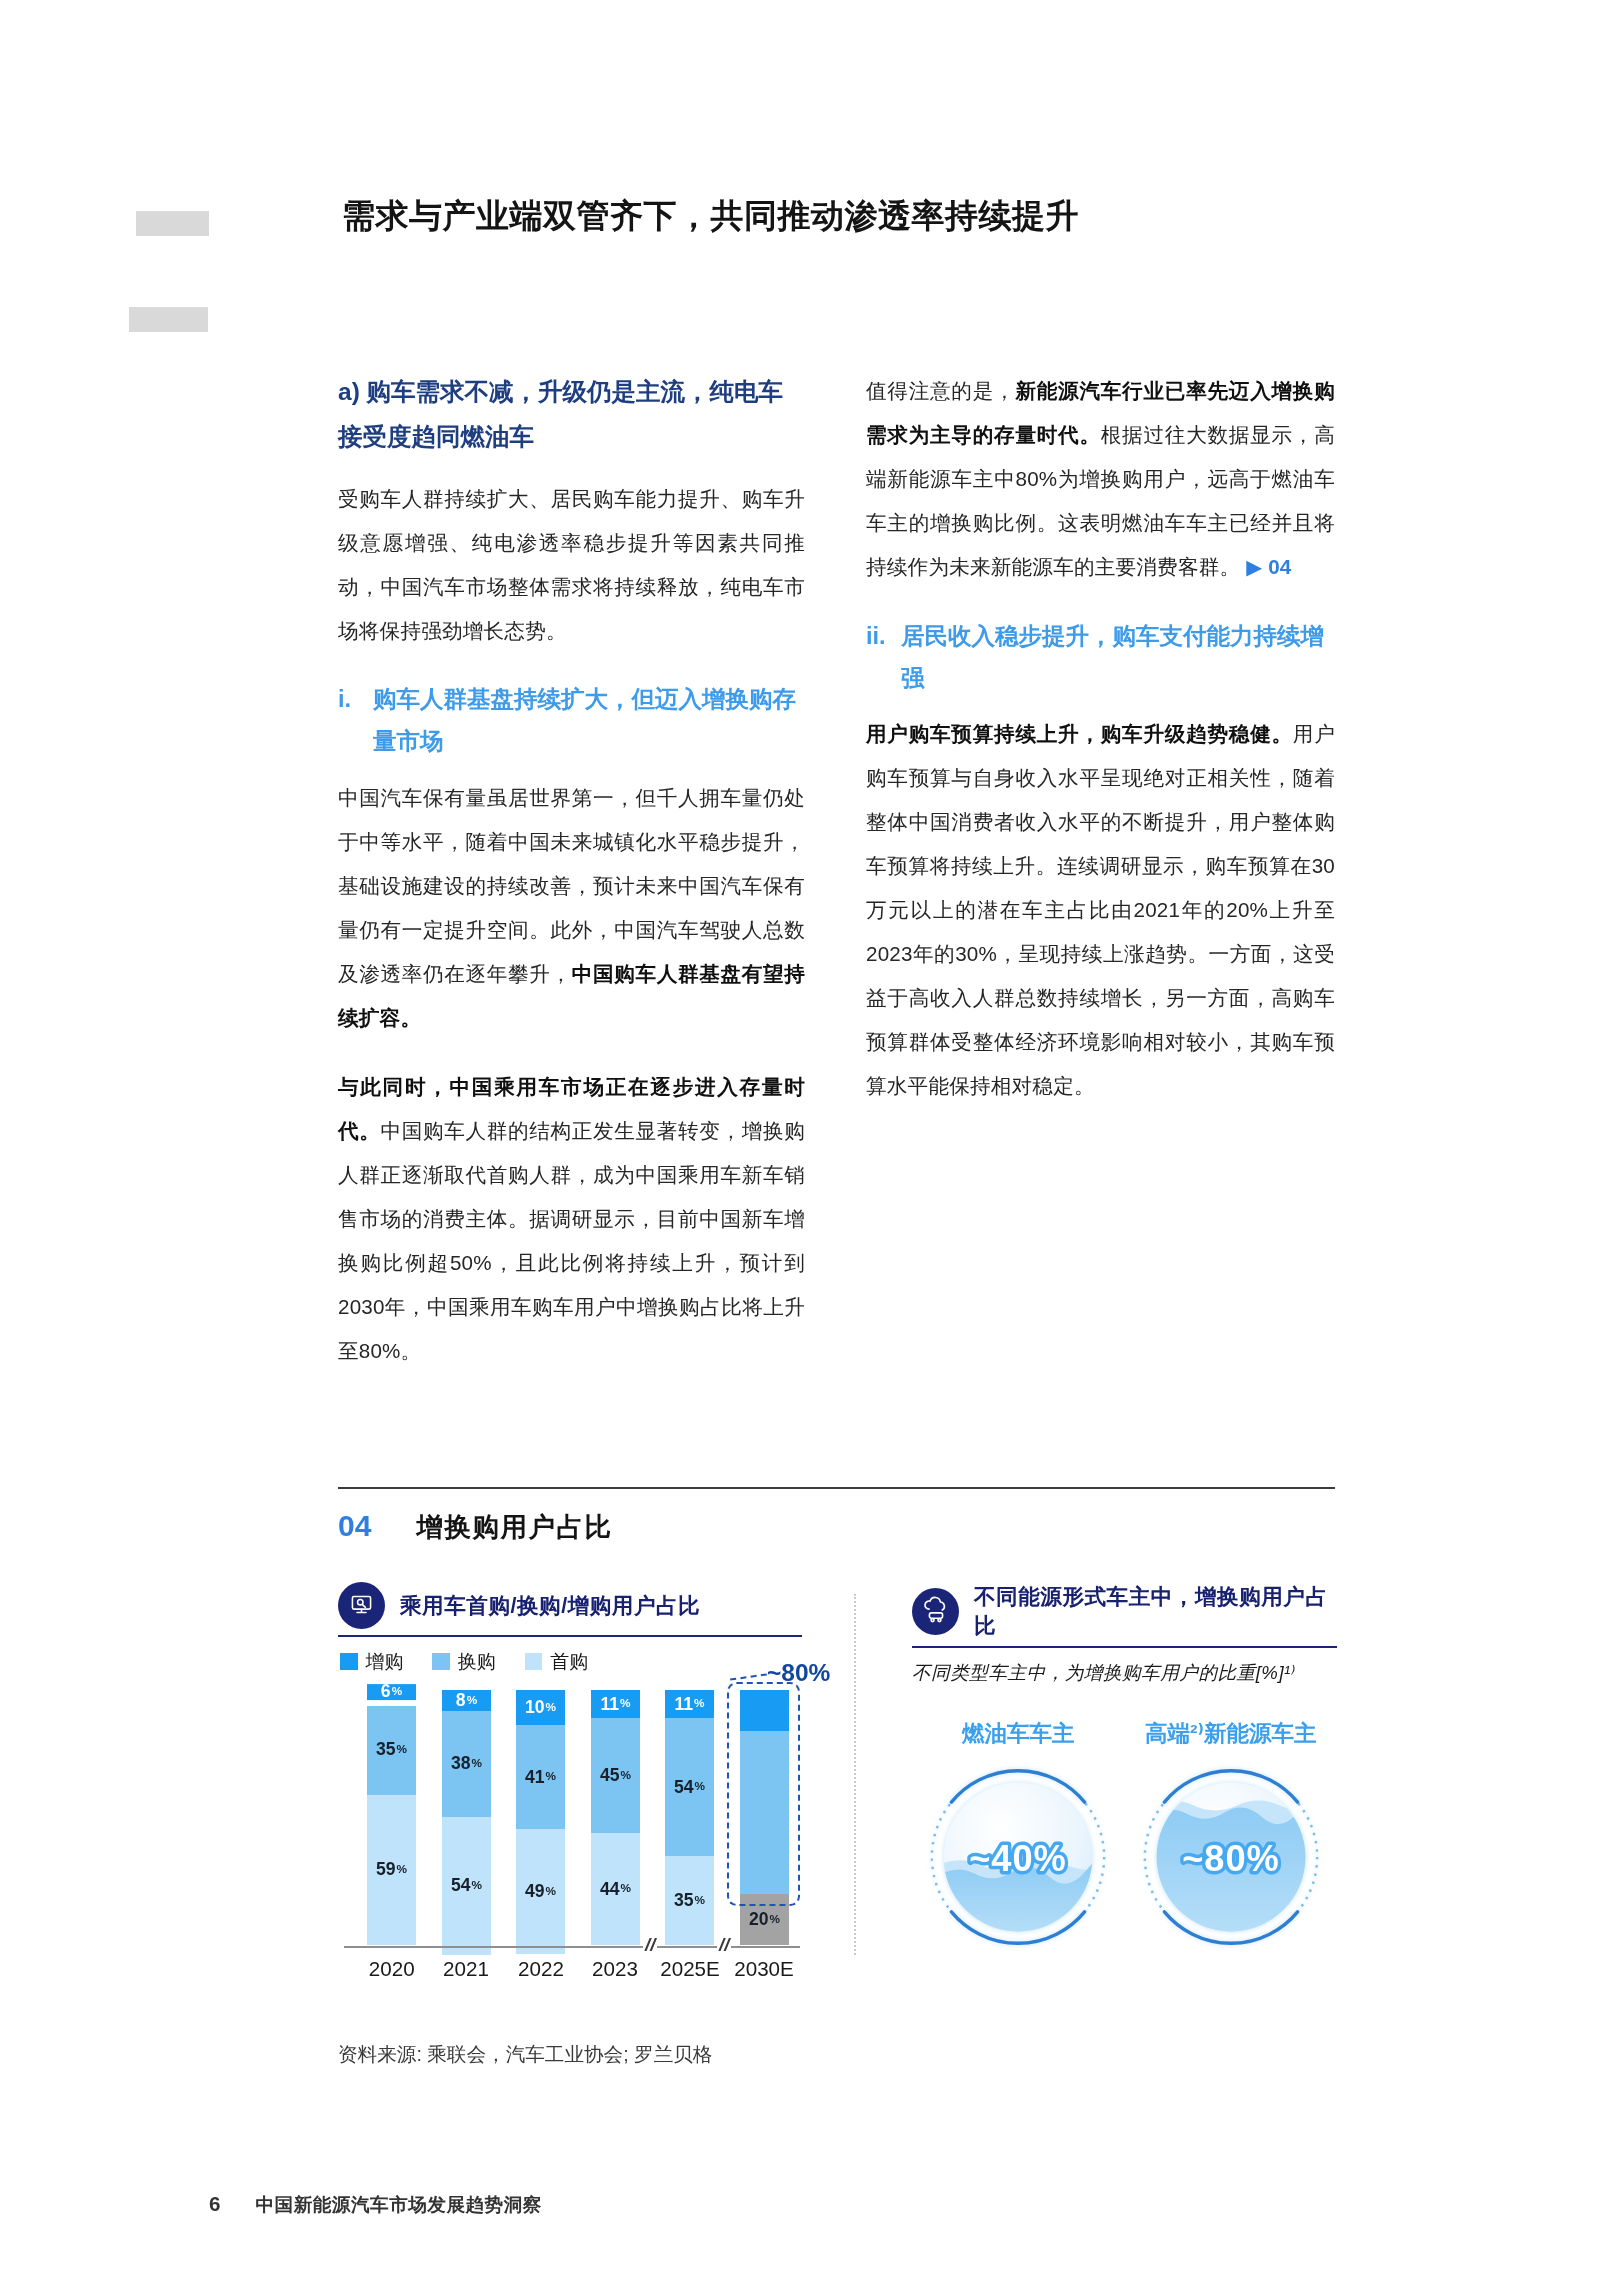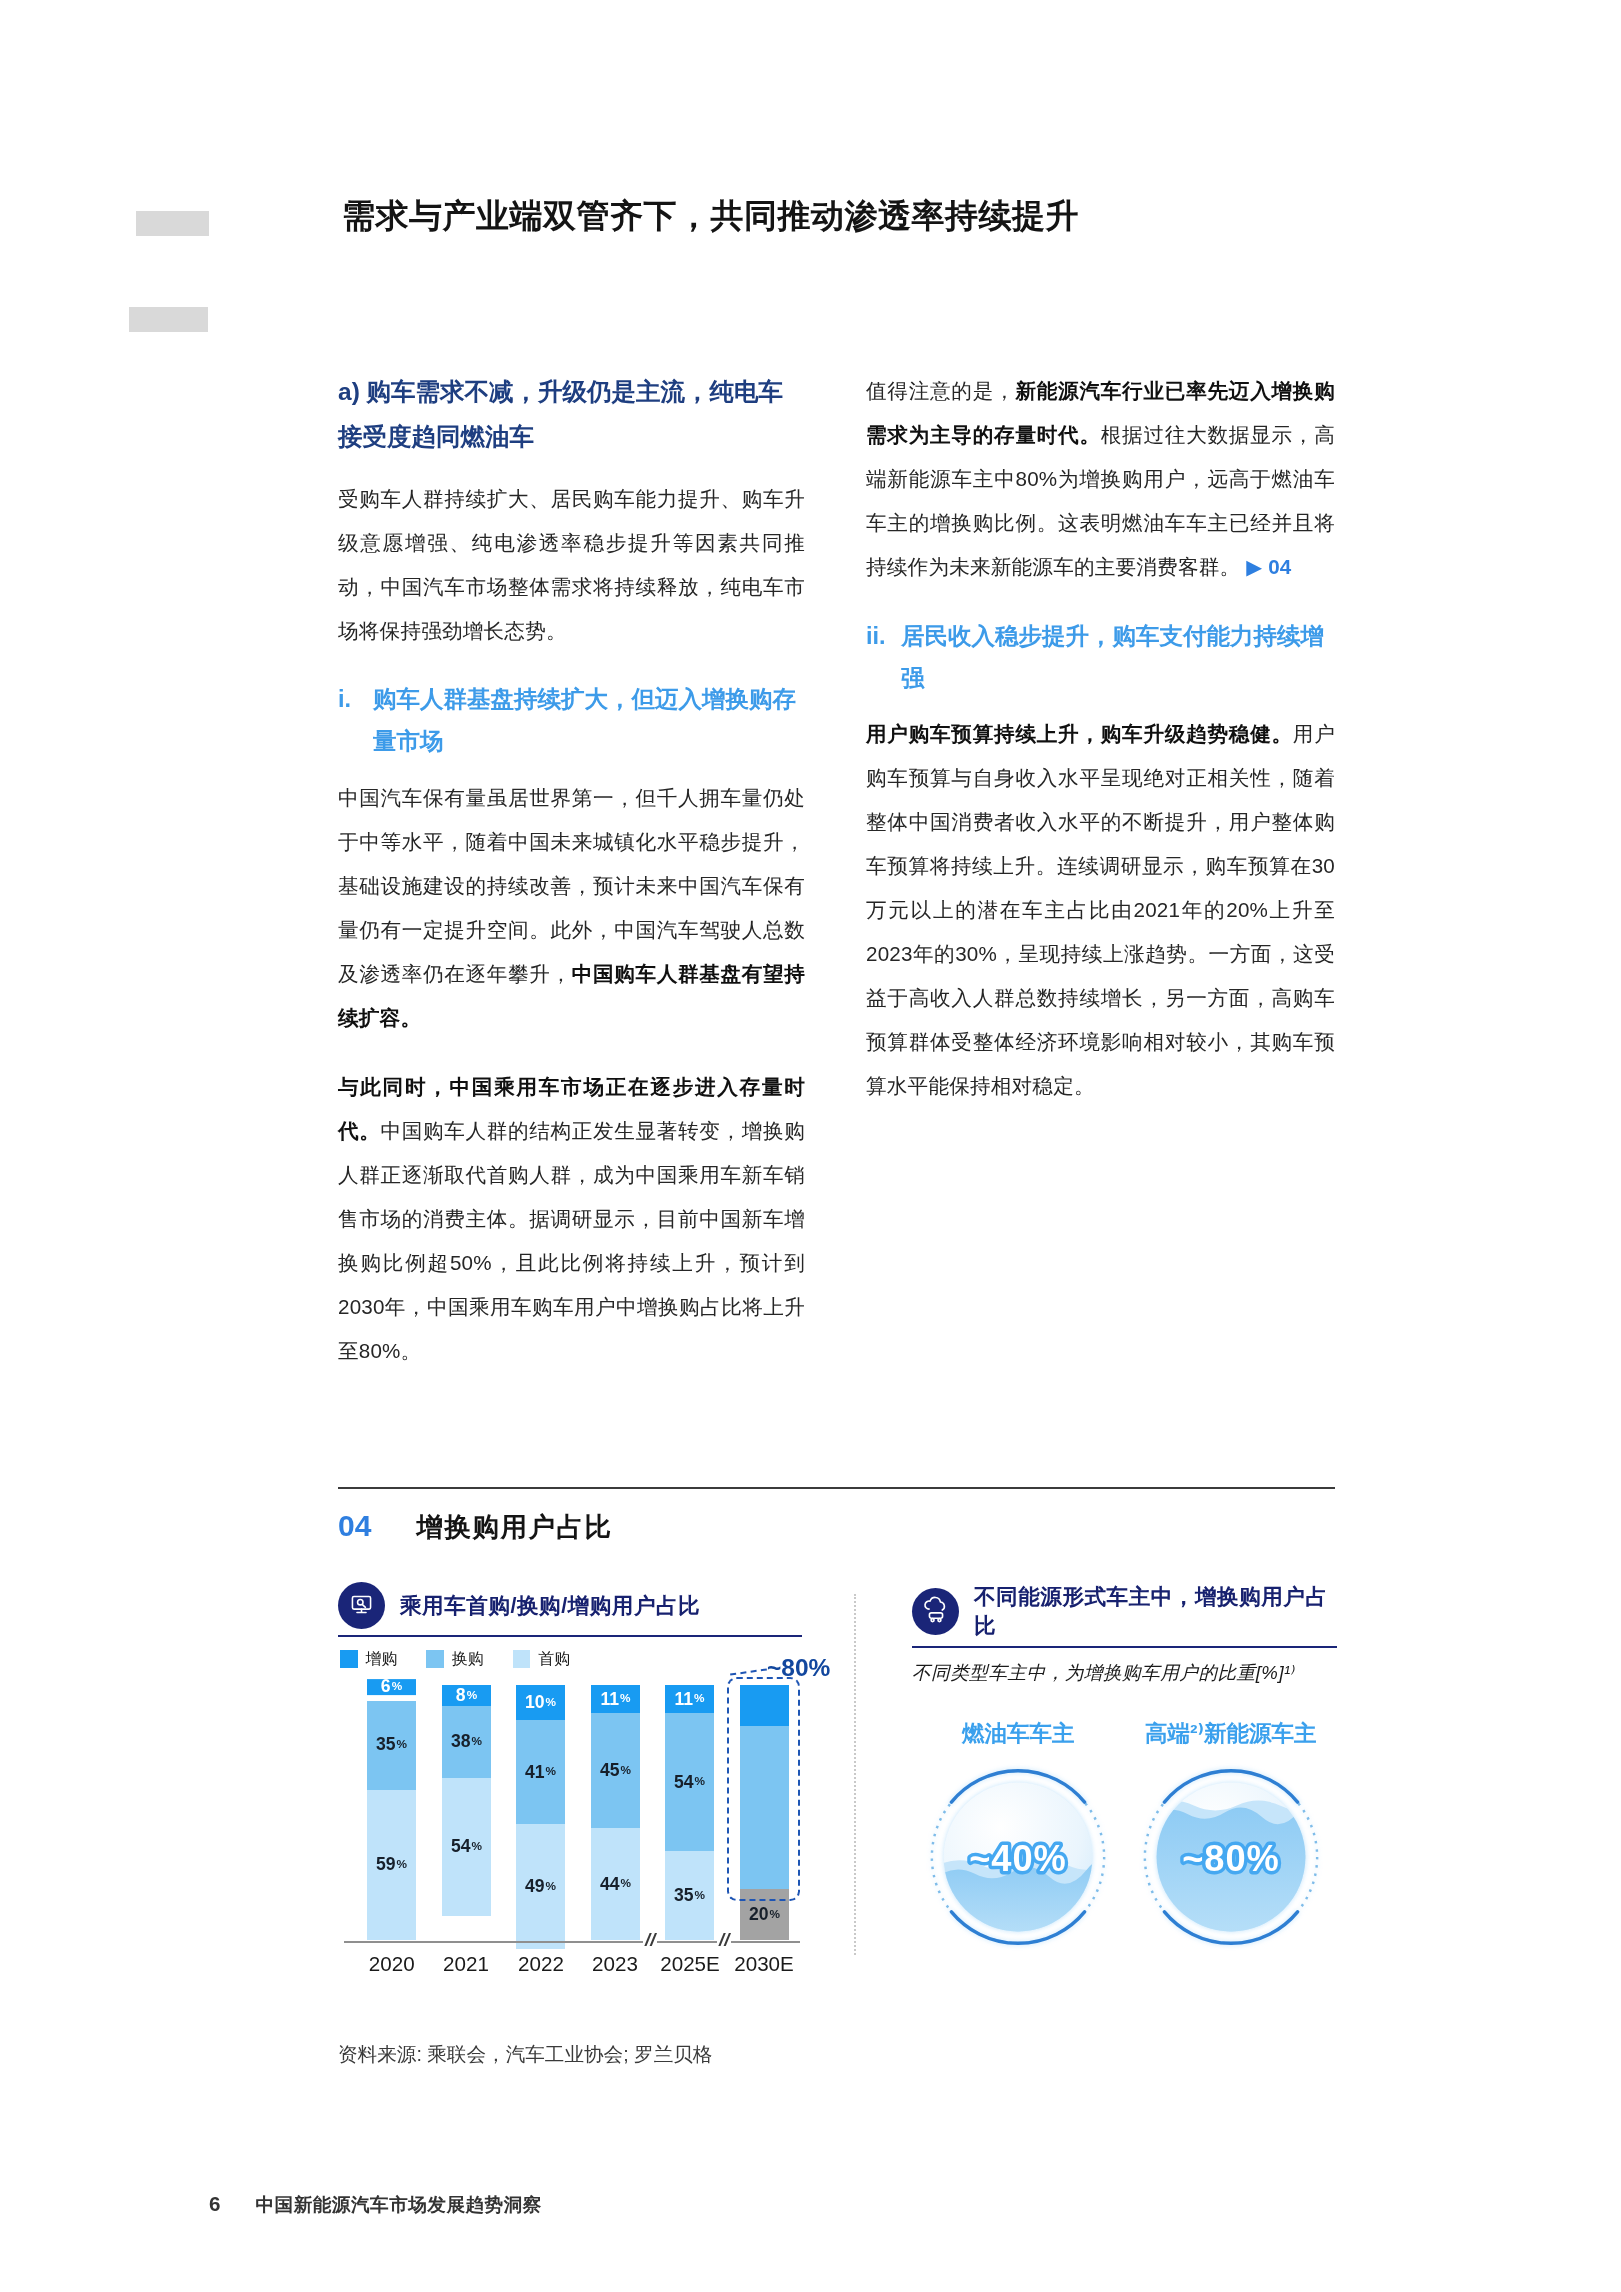--- a/index.html
+++ b/index.html
@@ -35,21 +35,21 @@
   .panel { position:absolute; top:1582px; }
   .panel-left  { left:338px; width:464px; }
   .panel-right { left:912px; width:425px; }
   .panel-head { display:flex; align-items:center; gap:15px; padding-bottom:5.9px;
                 border-bottom:2.9px solid #1a2578; }
   .panel-icon { width:47px; height:47px; border-radius:50%; background:#1a2578; flex:none;
                 display:flex; align-items:center; justify-content:center; }
   .panel-title { font-size:21.6px; font-weight:800; color:#17216f; letter-spacing:0.5px; }
 
   .legend { display:flex; gap:29px; margin:11.8px 0 0 2px; }
-  .legend-item { display:flex; align-items:center; gap:7.8px; font-size:16px; color:#1a1a1a; }
+  .legend-item { display:flex; align-items:center; gap:7.8px; font-size:19px; color:#1a1a1a; }
   .legend-swatch { width:17.6px; height:17.6px; }
 
   .plot { position:relative; margin-top:0; height:323px; }
   .bar { position:absolute; width:49px; display:flex; flex-direction:column; }
   .seg { display:flex; align-items:center; justify-content:center;
          font-size:17.6px; font-weight:700; line-height:1; overflow:visible; }
   .seg .pct { font-size:11.8px; margin-left:1px; }
   .seg.hl { transform:translateY(-5.9px); box-shadow:0 0 0 2.9px #ffffff; position:relative; z-index:2; }
   .axis { position:absolute; left:5.9px; right:2px; top:271px; height:2px; background:#8f8f8f; }
   .break { position:absolute; top:259px; font-size:18.6px; font-style:italic; font-weight:700;
@@ -154,21 +154,21 @@
             <span>59</span>
             <span class="pct">%</span>
           </div>
         </div>
         <div class="xlabel" style="left: 16.7px;">2020</div>
         <div class="bar" style="left: 104px; top: 15.7px;">
           <div class="seg" style="height: 20.4px; background: rgb(24, 155, 242); color: rgb(255, 255, 255);">
             <span>8</span>
             <span class="pct">%</span>
           </div>
-          <div class="seg" style="height: 72px; background: rgb(124, 197, 242); color: rgb(23, 32, 43);">
+          <div class="seg" style="height: 106px; background: rgb(124, 197, 242); color: rgb(23, 32, 43);">
             <span>38</span>
             <span class="pct">%</span>
           </div>
           <div class="seg" style="height: 138px; background: rgb(191, 227, 250); color: rgb(23, 32, 43);">
             <span>54</span>
             <span class="pct">%</span>
           </div>
         </div>
         <div class="xlabel" style="left: 91px;">2021</div>
         <div class="bar" style="left: 178px; top: 15.7px;">

